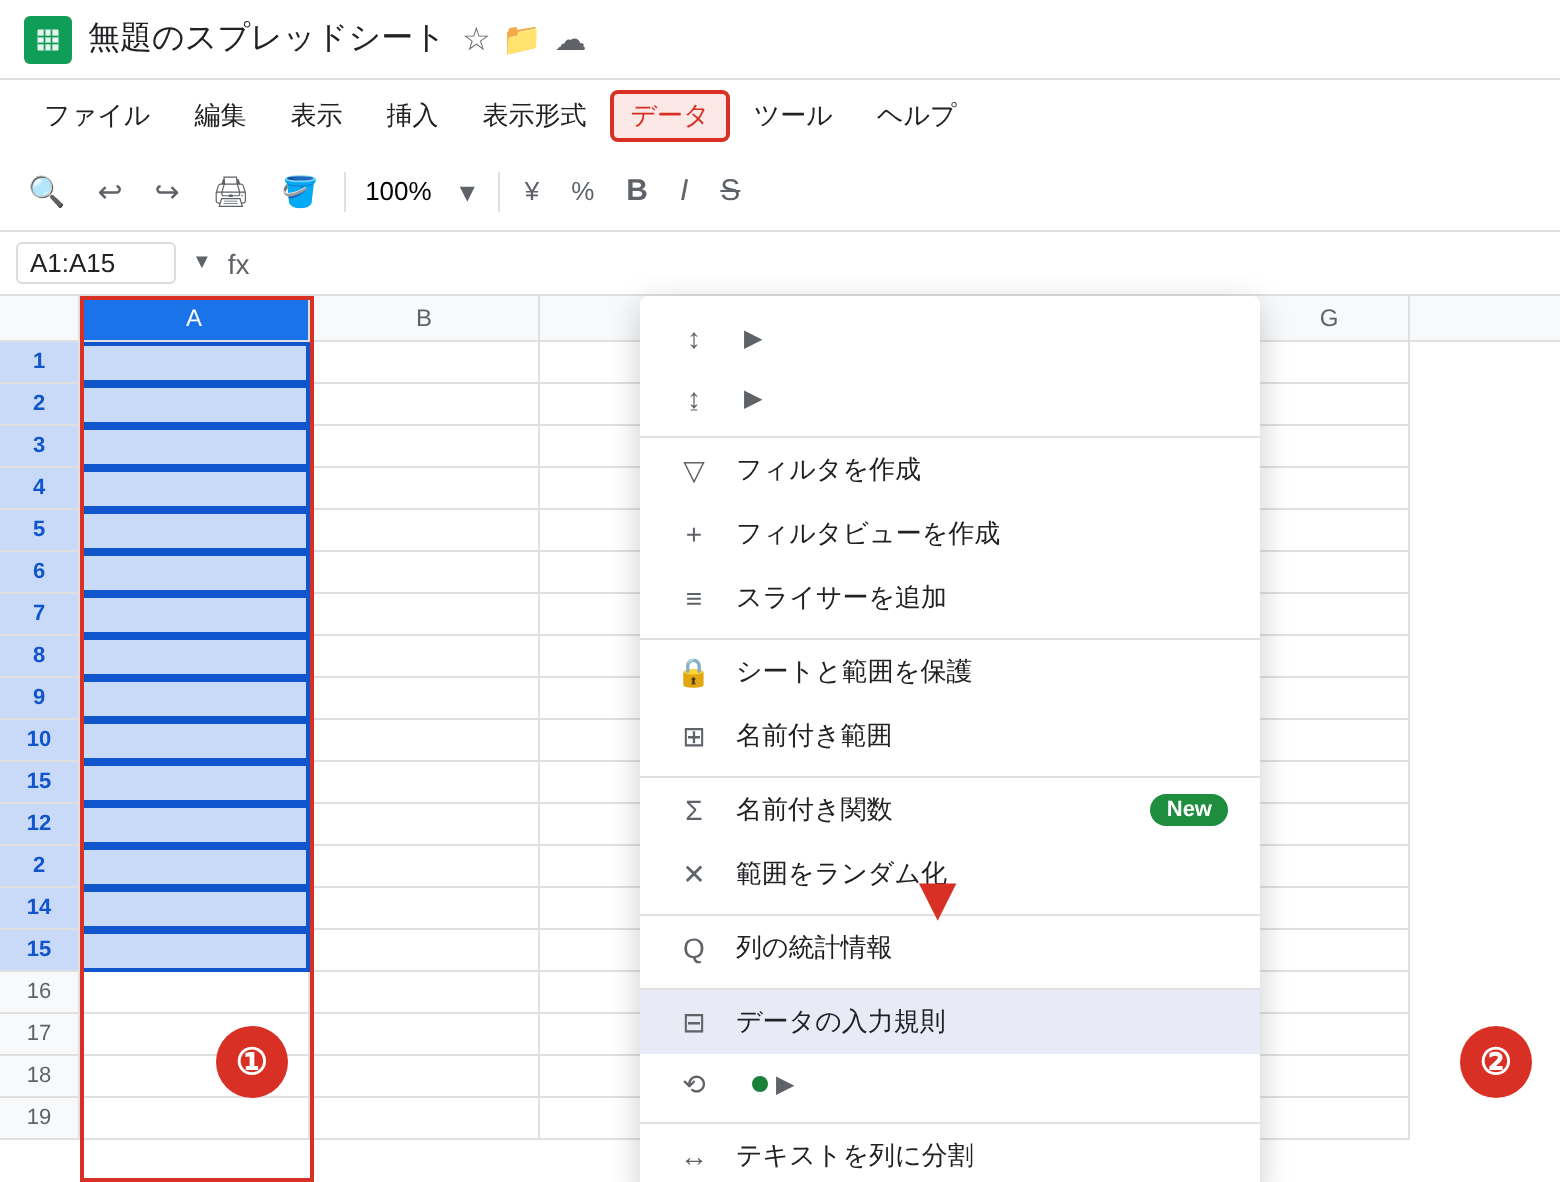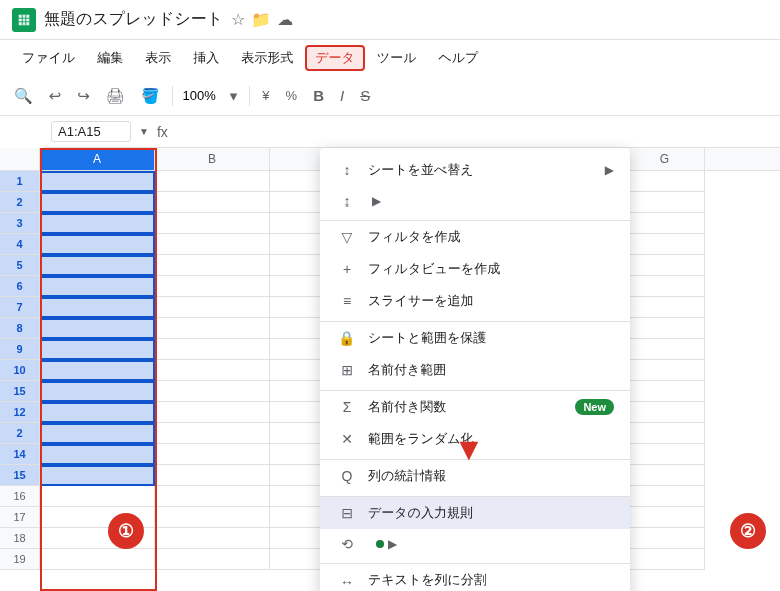--- a/index.html
+++ b/index.html
@@ -110,21 +110,20 @@
     }
 
     
     .formula-bar {
       display: flex;
       align-items: center;
       padding: 0 8px;
       height: 32px;
       border-bottom: 1px solid #e0e0e0;
       gap: 8px;
-      margin-left: 43px;
     }
     .cell-ref {
       font-size: 13px;
       color: #202124;
       width: 80px;
       border: 1px solid #dadce0;
       padding: 2px 6px;
       border-radius: 3px;
     }
     .cell-ref-arrow {
@@ -593,21 +592,20 @@
           <div class="grid-cell" style="width: 80px;"></div>
         </div>
       </div>
   </div>
 
   <div class="selected-col-border"></div>
 
   <div class="dropdown-menu" id="dropdown-menu">
       <div class="dropdown-item">
         <span class="dropdown-item-icon">↕</span>
-        <span class="dropdown-item-label">シートを並べ替え</span>
         <span class="dropdown-item-arrow">▶</span>
       </div>
       <div class="dropdown-item">
         <span class="dropdown-item-icon">↨</span>
         <span class="dropdown-item-arrow">▶</span>
       </div>
       <div class="dropdown-item" style="border-top: 1px solid rgb(224, 224, 224); margin-top: 4px;">
         <span class="dropdown-item-icon">▽</span>
         <span class="dropdown-item-label">フィルタを作成</span>
       </div>

